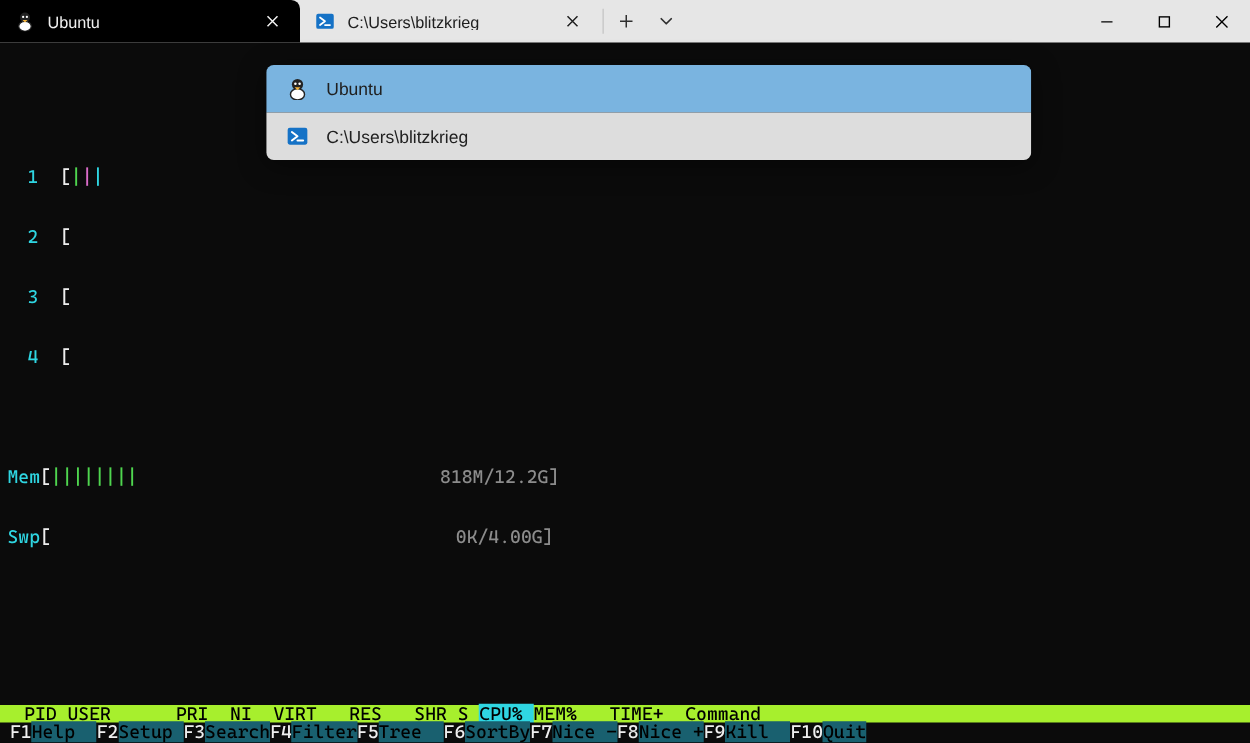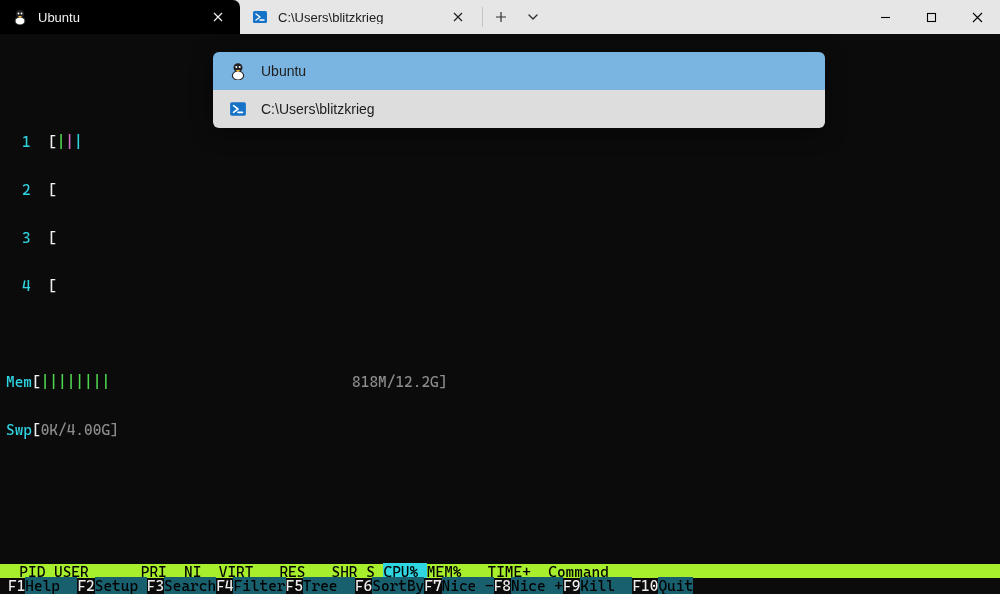--- a/index.html
+++ b/index.html
@@ -212,21 +212,21 @@
 
   
   <div class="cpu-rows">
     <div class="cpurow"><span class="cyan">1</span>  <span class="wht">[</span><span class="bar-green">|</span><span class="bar-mag">|</span><span class="bar-cyan">|</span></div>
     <div class="cpurow"><span class="cyan">2</span>  <span class="wht">[</span></div>
     <div class="cpurow"><span class="cyan">3</span>  <span class="wht">[</span></div>
     <div class="cpurow"><span class="cyan">4</span>  <span class="wht">[</span></div>
   </div>
 
   <div class="memline"><span class="cyan">Mem</span><span class="wht">[</span><span class="grn">||||||||</span><span class="grey" style="margin-left:242px;">818M/12.2G</span><span class="grey">]</span></div>
-  <div class="swpline"><span class="cyan">Swp</span><span class="wht">[</span><span class="grey" style="">0K/4.00G</span><span class="grey">]</span></div>
+  <div class="swpline"><span class="cyan">Swp</span><span class="wht">[</span><span class="grey" style="margin-left:324px;">0K/4.00G</span><span class="grey">]</span></div>
 
   <div style="height:14px"></div>
 
   
   <div class="headrow"><span></span>  PID USER      PRI  NI  VIRT   RES   SHR S <span class="hl">CPU% </span>MEM%   TIME+  Command</div>
 
   
   
 
 </div>

